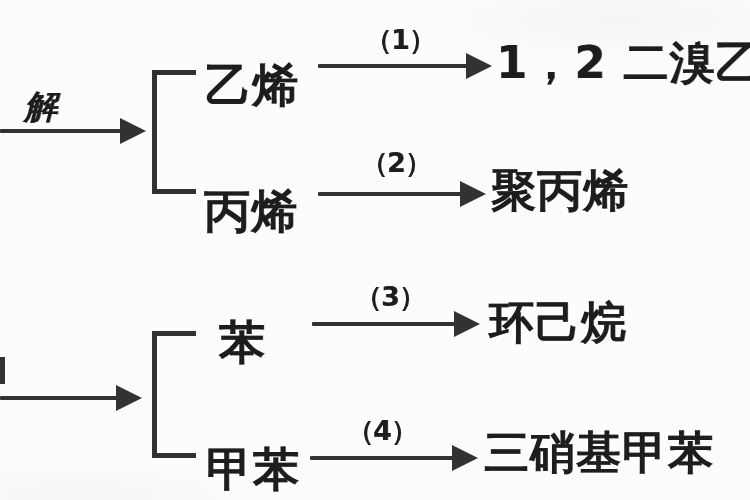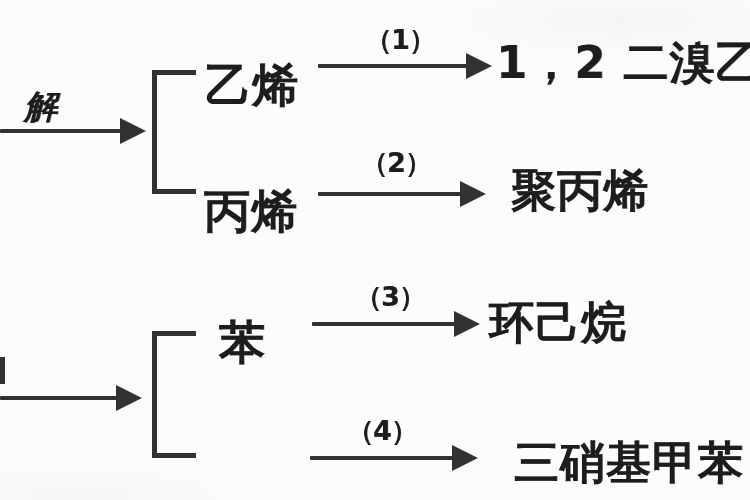--- a/index.html
+++ b/index.html
@@ -66,33 +66,34 @@
   <div class="t chem" style="left:205px;top:42px;">乙烯</div>
   <div class="t step" style="left:340px;top:26px;">（1）</div>
   <div class="hline" style="left:318px;top:64px;width:150px;"></div>
   <div class="ahead" style="left:466px;top:53px;"></div>
   <div class="t prod" style="left:496px;top:40px;">1，2 二溴乙烷</div>
 
   <div class="t chem" style="left:204px;top:168px;text-align:center;">丙烯</div>
   <div class="t step" style="left:336px;top:149px;">（2）</div>
   <div class="hline" style="left:318px;top:192px;width:144px;"></div>
   <div class="ahead" style="left:460px;top:181px;"></div>
-  <div class="t prod" style="left:511px;top:168px;">聚丙烯</div>
+  <div class="t prod" style="left:491px;top:168px;">聚丙烯</div>
 
   <div class="frag" style="left:0;top:357px;width:5px;height:27px;"></div>
 
   <div class="hline" style="left:0;top:396px;width:118px;"></div>
   <div class="ahead" style="left:116px;top:385px;"></div>
 
   <div class="bracket" style="left:152px;top:331px;height:127px;"></div>
 
   <div class="t chem" style="left:219px;top:299px;">苯</div>
   <div class="t step" style="left:330px;top:283px;">（3）</div>
   <div class="hline" style="left:312px;top:322px;width:144px;"></div>
   <div class="ahead" style="left:454px;top:311px;"></div>
   <div class="t prod" style="left:489px;top:300px;">环己烷</div>
 
+  <div class="t chem" style="left:206px;top:426px;">甲苯</div>
   <div class="t step" style="left:322px;top:417px;">（4）</div>
   <div class="hline" style="left:310px;top:456px;width:144px;"></div>
   <div class="ahead" style="left:452px;top:445px;"></div>
-  <div class="t prod" style="left:484px;top:440px;margin-left:30px;">三硝基甲苯</div>
+  <div class="t prod" style="left:484px;top:430px;">三硝基甲苯</div>
 
 </div>
 
 </body></html>

